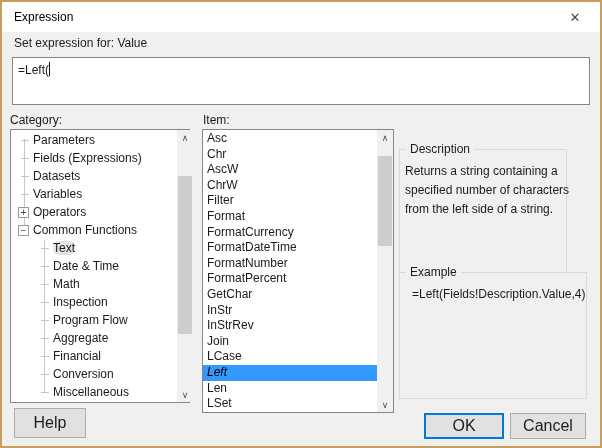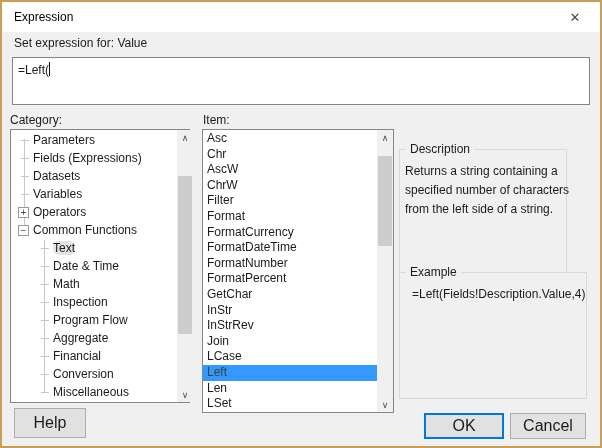--- a/index.html
+++ b/index.html
@@ -29,21 +29,21 @@
   .has-glyph .expander{display:inline-flex;}
   .tlbl{white-space:nowrap;}
   .trow.sel .tlbl{background:#e3e3e3;border-radius:6px;}
   .vline{position:absolute;width:0;border-left:1px solid #c6c6c6;z-index:1;}
   .vline-root{left:13px;top:9px;height:92px;}
   .vline-child{left:33px;top:110px;height:152px;}
   
   .list-box{position:absolute;left:200px;top:127px;width:192px;height:284px;background:#fff;border:1px solid #828790;box-sizing:border-box;overflow:hidden;}
   .list-rows{position:absolute;left:0;top:1px;right:16px;bottom:0;}
   .irow{height:15.6px;line-height:15.6px;padding-left:4px;white-space:nowrap;}
-  .irow.sel{background:#3399ff;color:#404040;}
+  .irow.sel{background:#3399ff;color:#000000;font-style:italic;}
   
   .vscroll{position:absolute;width:16px;background:#f0f0f0;}
   .cat-scroll{left:175px;top:128px;height:272px;}
   .item-scroll{left:375px;top:128px;height:282px;}
   .scroll-arrow{position:absolute;left:0;width:16px;height:15px;display:flex;align-items:center;justify-content:center;font-size:9px;color:#505050;}
   .arrow-up{top:0;}
   .arrow-down{bottom:0;}
   .thumb{position:absolute;left:1px;width:14px;background:#cdcdcd;}
   .cat-thumb{top:46px;height:158px;}
   .item-thumb{top:26px;height:90px;}

